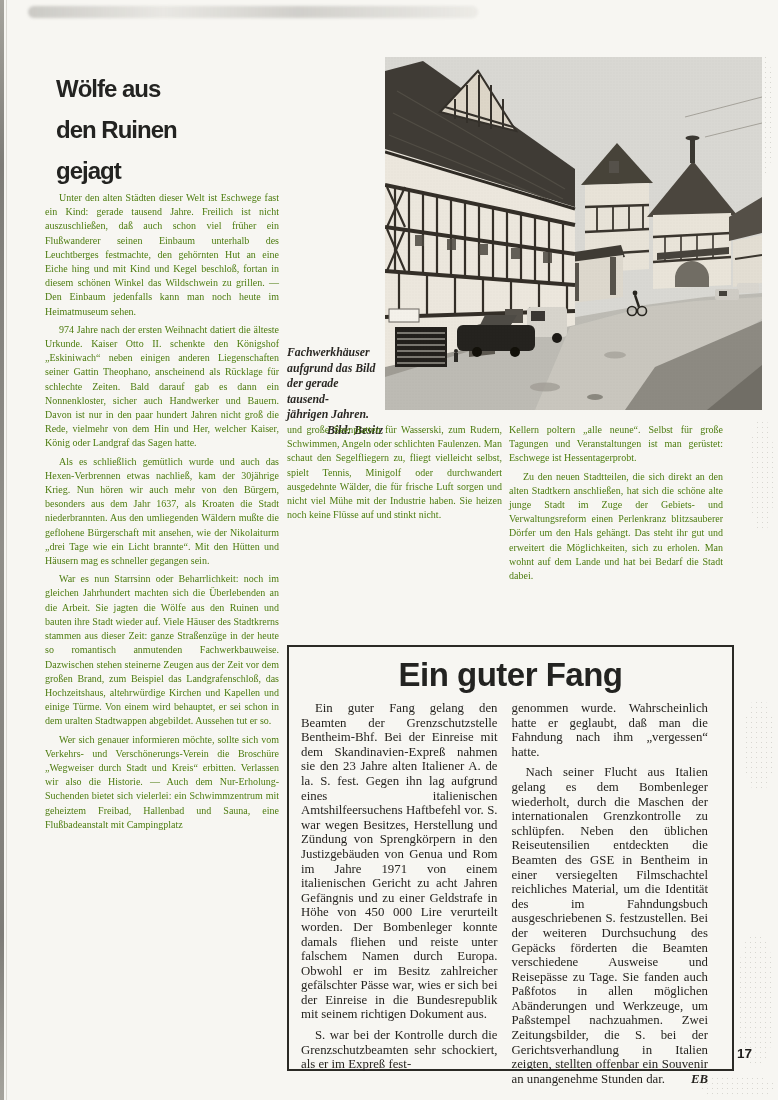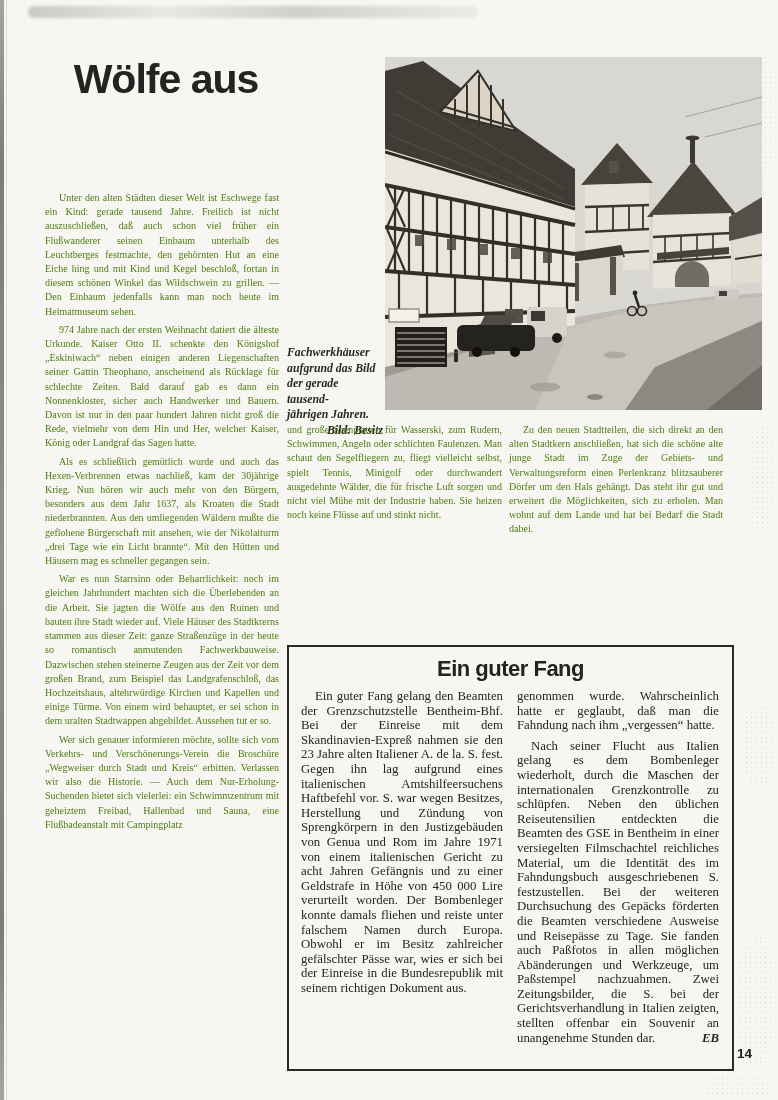--- a/index.html
+++ b/index.html
@@ -21,23 +21,23 @@
   .speckle{position:absolute;border-radius:40%;
     background-image:radial-gradient(#9a978f 0.8px, transparent 0.9px);
     background-size:5px 5px;opacity:.32;}
   .sp1{left:748px;top:55px;width:26px;height:120px;}
   .sp2{left:750px;top:420px;width:24px;height:110px;}
   .sp3{left:744px;top:700px;width:30px;height:90px;}
   .sp4{left:738px;top:935px;width:36px;height:130px;}
   .sp5{left:700px;top:1076px;width:74px;height:22px;}
 
   
-  .headline{position:absolute;left:40px;top:52px;width:238px;margin:7px;
+  .headline{position:absolute;left:40px;top:52px;width:238px;margin:16px;
     font-family:"Liberation Sans", sans-serif;font-weight:bold;
-    font-size:41px;line-height:41px;letter-spacing:-1px;text-align:center;color:#232321;}
+    font-size:24px;line-height:41px;letter-spacing:-1px;text-align:left;color:#232321;}
   .headline span{display:block;}
 
   
   .photo{position:absolute;left:385px;top:57px;width:377px;height:353px;}
   .photo svg{display:block;}
 
   
   .caption{position:absolute;left:287px;top:345px;width:96px;
     font-style:italic;font-weight:bold;font-size:11.8px;line-height:15.5px;color:#2a2824;}
   .caption .credit{text-align:right;}
@@ -49,22 +49,22 @@
   .col p.cont{text-indent:0;}
   .col1{left:45px;top:191px;width:234px;}
   .col2{left:287px;top:423px;width:215px;}
   .col3{left:509px;top:423px;width:214px;}
 
   
   .box{position:absolute;left:287px;top:645px;width:447px;height:426px;
     border:2px solid #2b2a26;box-sizing:border-box;background:transparent;}
   .box h2{margin:9px 0 5px 0;text-align:center;
     font-family:"Liberation Sans", sans-serif;font-weight:bold;
-    font-size:22px;letter-spacing:-.5px;color:#232321;}
-  .box-cols{display:flex;gap:14px;padding:2px 13px 0 12px;}
+    font-size:33px;letter-spacing:-.5px;color:#232321;}
+  .box-cols{display:flex;gap:14px;padding:2px 24px 0 12px;}
   .box-col{width:204px;font-size:12.8px;line-height:14.6px;text-align:justify;
     hyphens:auto;-webkit-hyphens:auto;}
   .box-col p{margin:0 0 6px 0;text-indent:14px;}
   .box-col p.cont{text-indent:0;}
   .sig{float:right;font-style:italic;font-weight:bold;}
 
   .page-number{position:absolute;left:737px;top:1046px;
     font-family:"Liberation Sans", sans-serif;font-weight:bold;font-size:13.5px;color:#1e1d1b;}
 </style>
 </head>
@@ -76,20 +76,22 @@
   <div class="edge-line"></div>
   <div class="smudge"></div>
   <div class="speckle sp1"></div>
   <div class="speckle sp2"></div>
   <div class="speckle sp3"></div>
   <div class="speckle sp4"></div>
   <div class="speckle sp5"></div>
 
   <h1 class="headline">
     <span>Wölfe aus</span>
+    <span>den Ruinen</span>
+    <span>gejagt</span>
   </h1>
 
   <div class="photo">
     <svg width="377" height="353" viewBox="0 0 377 353" xmlns="http://www.w3.org/2000/svg">
       <defs>
         <pattern id="ht" width="3" height="3" patternUnits="userSpaceOnUse">
           <circle cx="1" cy="1" r="0.45" fill="#55534e"></circle>
         </pattern>
       </defs>
 
@@ -195,31 +197,33 @@
     <p>Als es schließlich gemütlich wurde und auch das Hexen-Verbrennen etwas nachließ, kam der 30jährige Krieg. Nun hören wir auch mehr von den Bürgern, besonders aus dem Jahr 1637, als Kroaten die Stadt niederbrannten. Aus den umliegenden Wäldern mußte die geflohene Bürgerschaft mit ansehen, wie der Nikolaiturm „drei Tage wie ein Licht brannte“. Mit den Hütten und Häusern mag es schneller gegangen sein.</p>
     <p>War es nun Starrsinn oder Beharrlichkeit: noch im gleichen Jahrhundert machten sich die Überlebenden an die Arbeit. Sie jagten die Wölfe aus den Ruinen und bauten ihre Stadt wieder auf. Viele Häuser des Stadtkrerns stammen aus dieser Zeit: ganze Straßenzüge in der heute so romantisch anmutenden Fachwerkbauweise. Dazwischen stehen steinerne Zeugen aus der Zeit vor dem großen Brand, zum Beispiel das Landgrafenschloß, das Hochzeitshaus, altehrwürdige Kirchen und Kapellen und einige Türme. Von einem wird behauptet, er sei schon in dem uralten Stadtwappen abgebildet. Aussehen tut er so.</p>
     <p>Wer sich genauer informieren möchte, sollte sich vom Verkehrs- und Verschönerungs-Verein die Broschüre „Wegweiser durch Stadt und Kreis“ erbitten. Verlassen wir also die Historie. — Auch dem Nur-Erholung-Suchenden bietet sich vielerlei: ein Schwimmzentrum mit geheiztem Freibad, Hallenbad und Sauna, eine Flußbadeanstalt mit Campingplatz</p>
   </div>
 
   <div class="col col2">
     <p class="cont">und große Seenplatten für Wasserski, zum Rudern, Schwimmen, Angeln oder schlichten Faulenzen. Man schaut den Segelfliegern zu, fliegt vielleicht selbst, spielt Tennis, Minigolf oder durchwandert ausgedehnte Wälder, die für frische Luft sorgen und nicht viel Mühe mit der Industrie haben. Sie heizen noch keine Flüsse auf und stinkt nicht.</p>
   </div>
 
   <div class="col col3">
+    <p class="cont">Kellern poltern „alle neune“. Selbst für große Tagungen und Veranstaltungen ist man gerüstet: Eschwege ist Hessentagerprobt.</p>
     <p>Zu den neuen Stadtteilen, die sich direkt an den alten Stadtkern anschließen, hat sich die schöne alte junge Stadt im Zuge der Gebiets- und Verwaltungsreform einen Perlenkranz blitzsauberer Dörfer um den Hals gehängt. Das steht ihr gut und erweitert die Möglichkeiten, sich zu erholen. Man wohnt auf dem Lande und hat bei Bedarf die Stadt dabei.</p>
   </div>
 
   <section class="box">
     <h2>Ein guter Fang</h2>
     <div class="box-cols">
       <div class="box-col">
         <p>Ein guter Fang gelang den Beamten der Grenzschutzstelle Bentheim-Bhf. Bei der Einreise mit dem Skandinavien-Expreß nahmen sie den 23 Jahre alten Italiener A. de la. S. fest. Gegen ihn lag aufgrund eines italienischen Amtshilfeersuchens Haftbefehl vor. S. war wegen Besitzes, Herstellung und Zündung von Sprengkörpern in den Justizgebäuden von Genua und Rom im Jahre 1971 von einem italienischen Gericht zu acht Jahren Gefängnis und zu einer Geldstrafe in Höhe von 450 000 Lire verurteilt worden. Der Bombenleger konnte damals fliehen und reiste unter falschem Namen durch Europa. Obwohl er im Besitz zahlreicher gefälschter Pässe war, wies er sich bei der Einreise in die Bundesrepublik mit seinem richtigen Dokument aus.</p>
+        <p>S. war bei der Kontrolle durch die Grenzschutzbeamten sehr schockiert, als er im Expreß fest-</p>
       </div>
       <div class="box-col">
         <p class="cont">genommen wurde. Wahrscheinlich hatte er geglaubt, daß man die Fahndung nach ihm „vergessen“ hatte.</p>
         <p><span>Nach seiner Flucht aus Italien gelang es dem Bombenleger wiederholt, durch die Maschen der internationalen Grenzkontrolle zu schlüpfen. Neben den üblichen Reiseutensilien entdeckten die Beamten des GSE in Bentheim in einer versiegelten Filmschachtel reichliches Material, um die Identität des im Fahndungsbuch ausgeschriebenen S. festzustellen. Bei der weiteren Durchsuchung des Gepäcks förderten die Beamten verschiedene Ausweise und Reisepässe zu Tage. Sie fanden auch Paßfotos in allen möglichen Abänderungen und Werkzeuge, um Paßstempel nachzuahmen. Zwei Zeitungsbilder, die S. bei der Gerichtsverhandlung in Italien zeigten, stellten offenbar ein Souvenir an unangenehme Stunden dar.</span><span class="sig">EB</span></p>
       </div>
     </div>
   </section>
 
-  <div class="page-number">14</div>
+  <div class="page-number">17</div>
 
 </div>
 
 </body></html>

